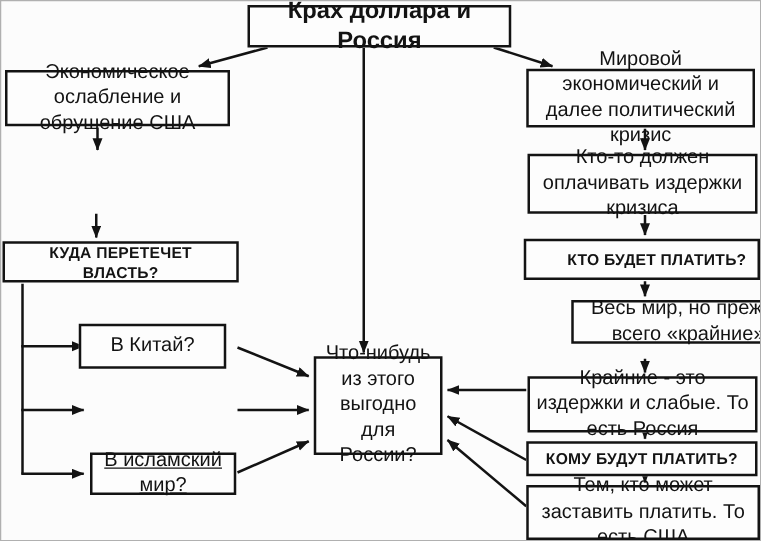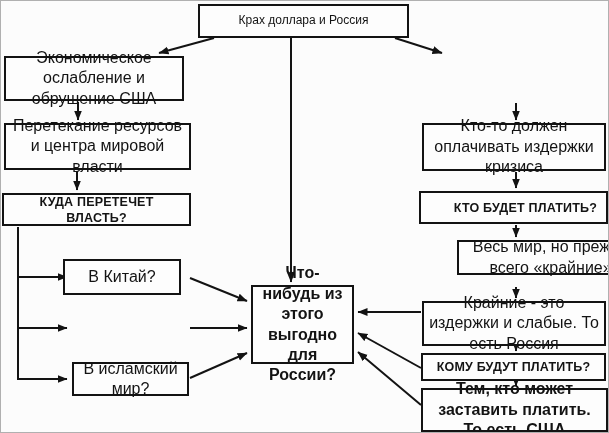--- a/index.html
+++ b/index.html
@@ -30,32 +30,32 @@
     border: 2px solid #131313;
     display: flex;
     align-items: center;
     justify-content: center;
     text-align: center;
     font-size: 16px;
     line-height: 1.28;
     padding: 2px 5px;
     color: #131313;
   }
-  .bold { font-weight: bold; }
+  .bold { font-weight: normal; }
   .caps { font-weight: bold; font-size: 12.5px; letter-spacing: 0.2px; }
-  #title-box { font-weight: normal; font-size: 12px; }
+  #title-box { font-weight: bold; font-size: 19px; }
 
   
   #title-box { left: 197px; top: 3px;   width: 211px; height: 34px; }
   #l1        { left: 3px;   top: 55px;  width: 180px; height: 45px; }
   #l2        { left: 3px;   top: 122px; width: 187px; height: 47px; }
   #l3        { left: 1px;   top: 192px; width: 189px; height: 33px; }
   #o1        { left: 62px;  top: 258px; width: 118px; height: 36px; }
   #o2        { left: 70px;  top: 310px; width: 118px; height: 34px; }
-  #o3        { left: 71px;  top: 361px; width: 117px; height: 34px; }
+  #o3        { left: 71px;  top: 361px; width: 117px; height: 34px; text-decoration: underline; }
   #cbox      { left: 250px; top: 284px; width: 103px; height: 79px; }
   #r1        { left: 420px; top: 54px;  width: 183px; height: 47px; }
   #r2        { left: 421px; top: 122px; width: 184px; height: 48px; }
   #r3        { left: 418px; top: 190px; width: 189px; height: 33px; padding-left: 29px; }
   #r4        { left: 420px; top: 239px; width: 187px; height: 35px; margin-left: 36px; }
   #r5        { left: 421px; top: 300px; width: 184px; height: 45px; }
   #r6        { left: 420px; top: 352px; width: 185px; height: 28px; }
   #r7        { left: 420px; top: 387px; width: 187px; height: 44px; }
 </style>
 </head>
@@ -96,28 +96,28 @@
 
       <line x1="420" y1="311" x2="357" y2="311" marker-end="url(#ah)"></line>
       <line x1="420" y1="367" x2="357" y2="332" marker-end="url(#ah)"></line>
       <line x1="420" y1="404" x2="357" y2="351" marker-end="url(#ah)"></line>
     </g>
   </svg>
 
   <div class="node" id="title-box">Крах доллара и Россия</div>
 
   <div class="node" id="l1">Экономическое ослабление и обрушение США</div>
-  <div class="node" id="l2">Перетекание ресурсов и центра мировой власти</div>
   <div class="node caps" id="l3">КУДА ПЕРЕТЕЧЕТ ВЛАСТЬ?</div>
 
   <div class="node" id="o1">В Китай?</div>
   <div class="node" id="o3">В исламский мир?</div>
 
   <div class="node bold" id="cbox">Что-нибудь из этого выгодно для России?</div>
 
+  <div class="node" id="r1">Мировой экономический и далее политический кризис</div>
   <div class="node" id="r2">Кто-то должен оплачивать издержки кризиса</div>
   <div class="node caps" id="r3">КТО БУДЕТ ПЛАТИТЬ?</div>
   <div class="node" id="r4">Весь мир, но прежде всего «крайние»</div>
   <div class="node" id="r5">Крайние - это издержки и слабые. То есть Россия</div>
   <div class="node bold" id="r7">Тем, кто может заставить платить. То есть США</div>
   <div class="node caps" id="r6">КОМУ БУДУТ ПЛАТИТЬ?</div>
 
 </div>
 
 </body></html>

